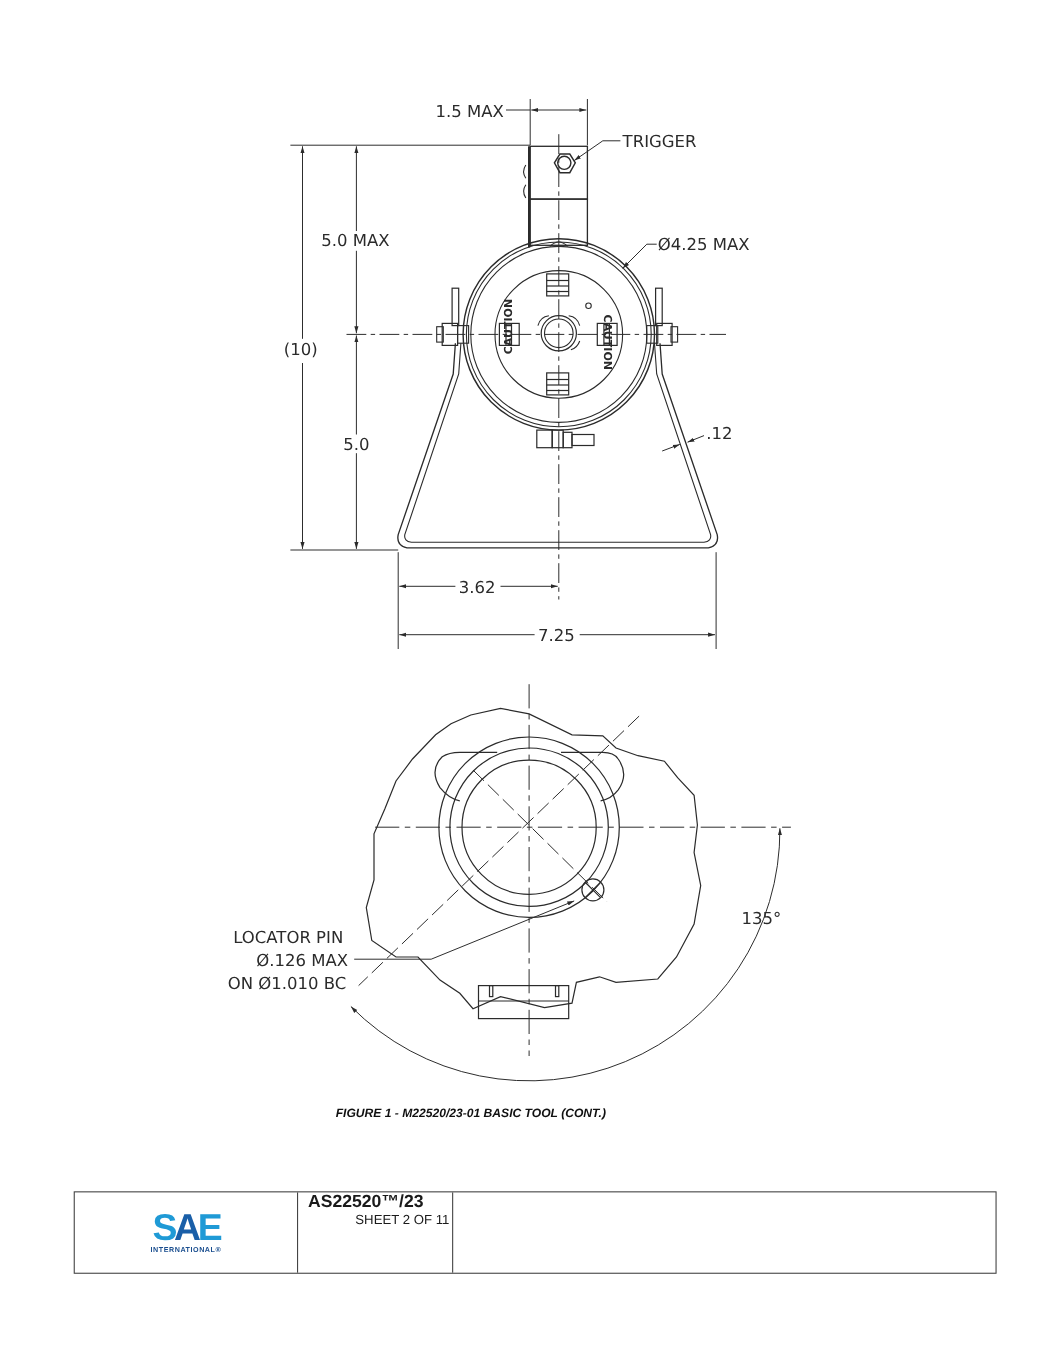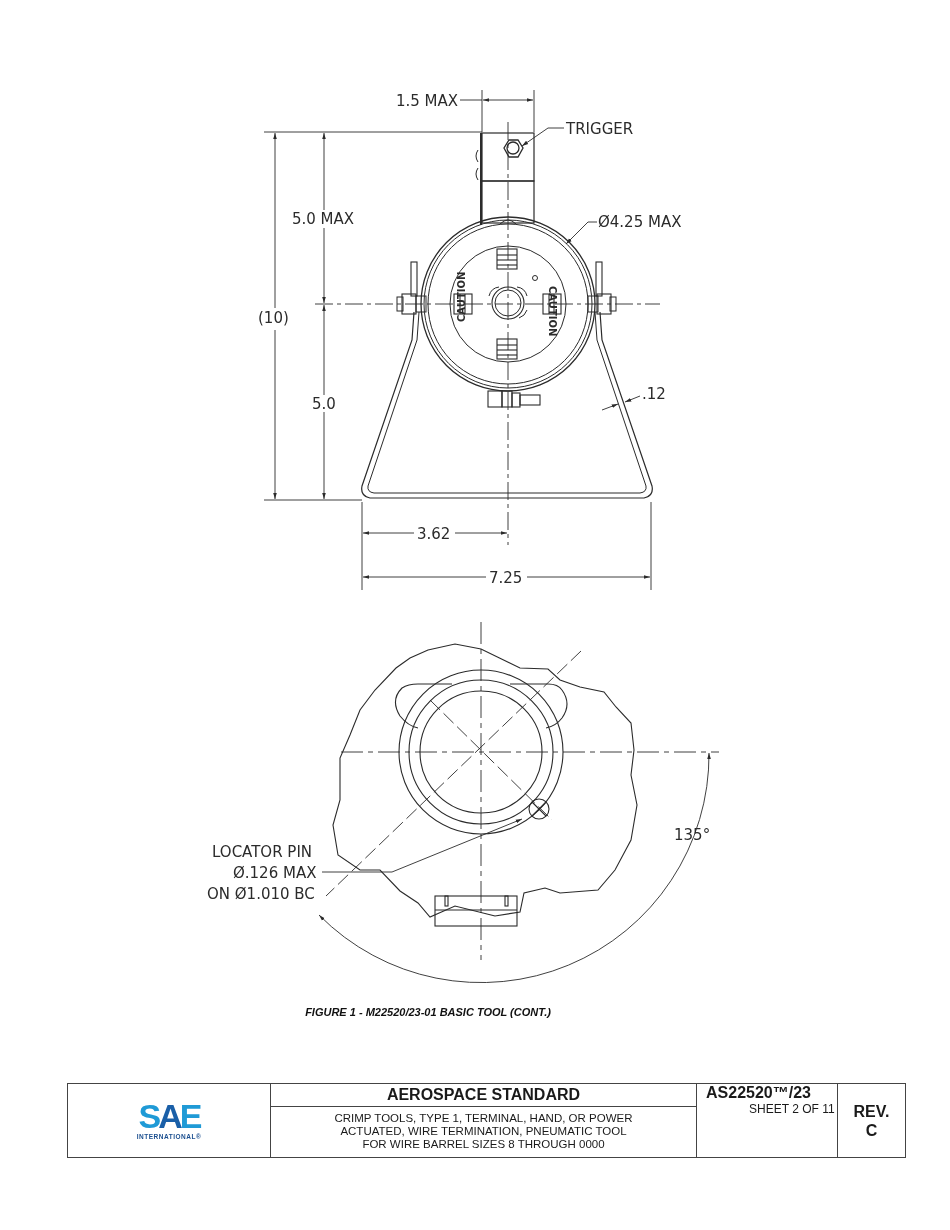--- a/index.html
+++ b/index.html
@@ -165,29 +165,17 @@
   <text class="dim-text" x="674" y="840">135°</text>
 </svg>
 
 <div class="caption">FIGURE 1 - M22520/23-01 BASIC TOOL (CONT.)</div>
 
 <div class="title-block">
   <div class="tb-logo">
     <div class="logo-mark"><span class="s">S</span><span class="a">A</span><span class="e">E</span></div>
     <div class="logo-sub">INTERNATIONAL®</div>
   </div>
-  <div class="tb-title">
-    <div class="tb-title-head">AEROSPACE STANDARD</div>
-    <div class="tb-title-desc">
-      <div>CRIMP TOOLS, TYPE 1, TERMINAL, HAND, OR POWER</div>
-      <div>ACTUATED, WIRE TERMINATION, PNEUMATIC TOOL</div>
-      <div>FOR WIRE BARREL SIZES 8 THROUGH 0000</div>
-    </div>
-  </div>
   <div class="tb-doc">
     <div class="tb-doc-num">AS22520™/23</div>
     <div class="tb-doc-sheet">SHEET 2 OF 11</div>
   </div>
-  <div class="tb-rev">
-    <div>REV.</div>
-    <div>C</div>
-  </div>
 </div>
 
 </body></html>

